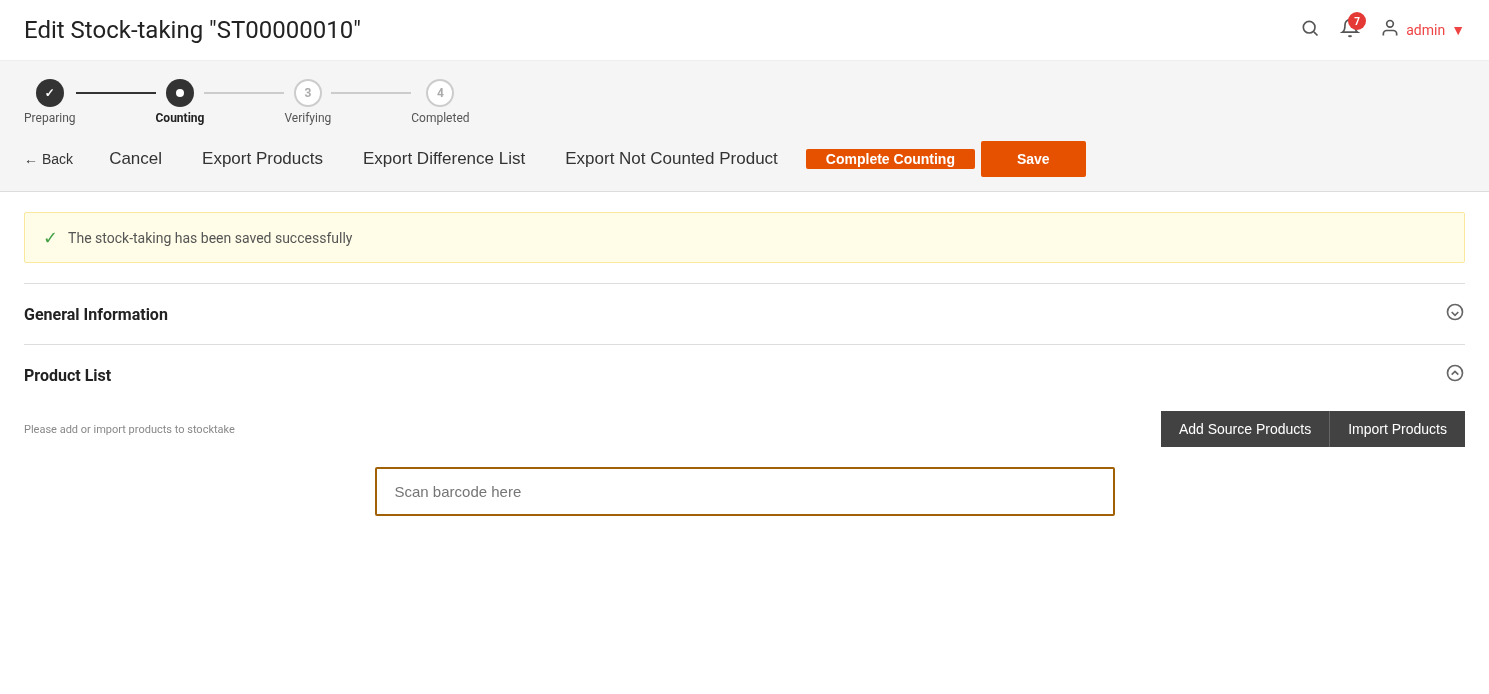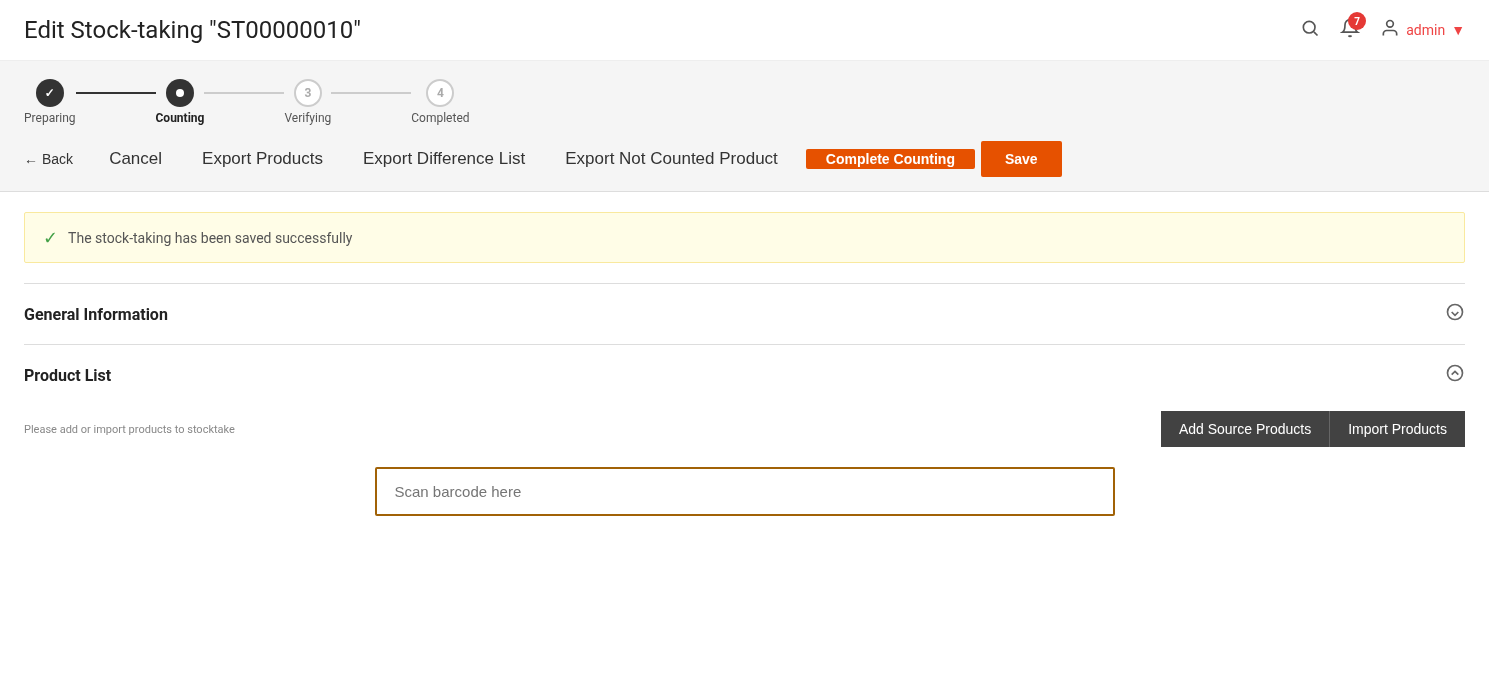--- a/index.html
+++ b/index.html
@@ -87,21 +87,21 @@
     }
     .btn-orange {
       background: #e65100; color: #fff;
       border: none; cursor: pointer;
       padding: 2px 20px; font-size: 14px; font-weight: 600;
       border-radius: 2px; margin-left: 8px;
     }
     .btn-orange-outline {
       background: #e65100; color: #fff;
       border: none; cursor: pointer;
-      padding: 10px 24px; font-size: 14px; font-weight: 600;
+      padding: 10px 36px; font-size: 14px; font-weight: 600;
       border-radius: 2px; margin-left: 6px;
     }
 
     
     .content { padding: 0 24px; }
 
     
     .success-banner {
       background: #fffde7;
       border: 1px solid #f9e99e;

